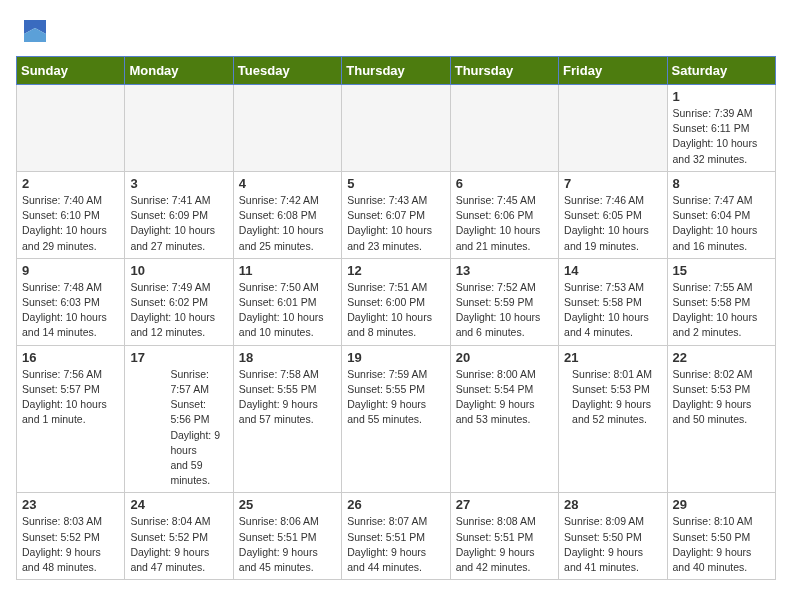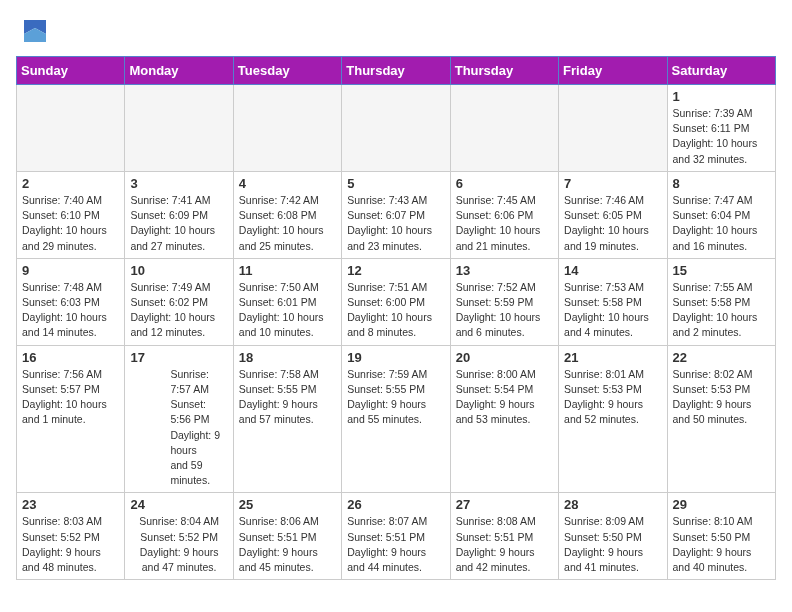--- a/index.html
+++ b/index.html
@@ -43,21 +43,21 @@
     .location-title {
       font-size: 16px;
       color: #444;
     }
     .calendar {
       width: 100%;
       border-collapse: collapse;
       border: 1px solid #ccc;
     }
     .calendar th {
-      background: #a21caf;
+      background: #4d7c0f;
       color: #fff;
       font-size: 13px;
       font-weight: bold;
       padding: 6px 4px;
       text-align: left;
       border: 1px solid #5580cc;
     }
     .calendar td {
       vertical-align: top;
       border: 1px solid #ccc;
@@ -269,21 +269,21 @@
         </td>
         <td>
           <span class="day-number">20</span>
           <div class="day-info" style="white-space: pre-line;">Sunrise: 8:00 AM
 Sunset: 5:54 PM
 Daylight: 9 hours
 and 53 minutes.</div>
         </td>
         <td>
           <span class="day-number">21</span>
-          <div class="day-info" style="white-space: pre-line;">Sunrise: 8:01 AM
+          <div class="day-info" style="white-space: pre-line; margin-left: 8px;">Sunrise: 8:01 AM
 Sunset: 5:53 PM
 Daylight: 9 hours
 and 52 minutes.</div>
         </td>
         <td>
           <span class="day-number">22</span>
           <div class="day-info" style="white-space: pre-line;">Sunrise: 8:02 AM
 Sunset: 5:53 PM
 Daylight: 9 hours
 and 50 minutes.</div>
@@ -292,21 +292,21 @@
       <tr>
         <td>
           <span class="day-number">23</span>
           <div class="day-info" style="white-space: pre-line;">Sunrise: 8:03 AM
 Sunset: 5:52 PM
 Daylight: 9 hours
 and 48 minutes.</div>
         </td>
         <td>
           <span class="day-number">24</span>
-          <div class="day-info" style="white-space: pre-line; text-align: center;">Sunrise: 8:04 AM
+          <div class="day-info" style="white-space: pre-line;">Sunrise: 8:04 AM
 Sunset: 5:52 PM
 Daylight: 9 hours
 and 47 minutes.</div>
         </td>
         <td>
           <span class="day-number">25</span>
           <div class="day-info" style="white-space: pre-line;">Sunrise: 8:06 AM
 Sunset: 5:51 PM
 Daylight: 9 hours
 and 45 minutes.</div>

